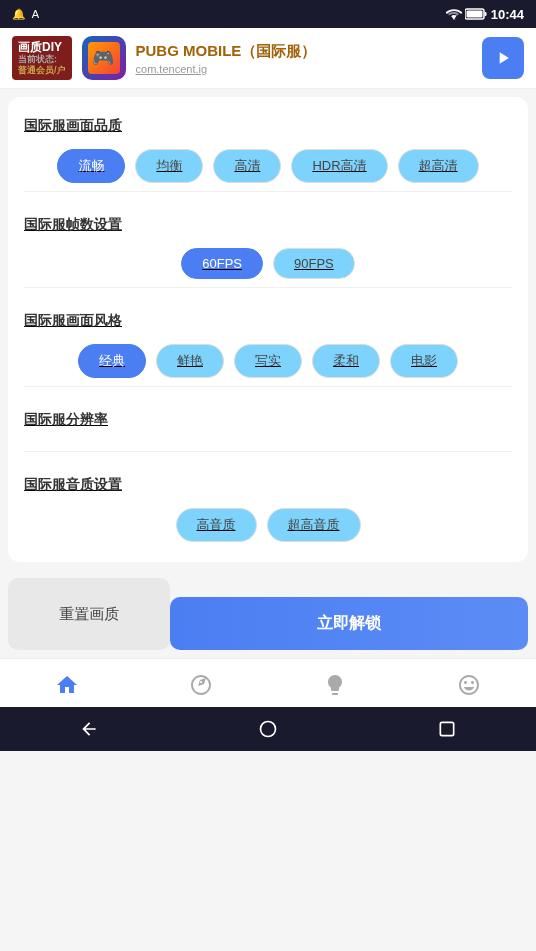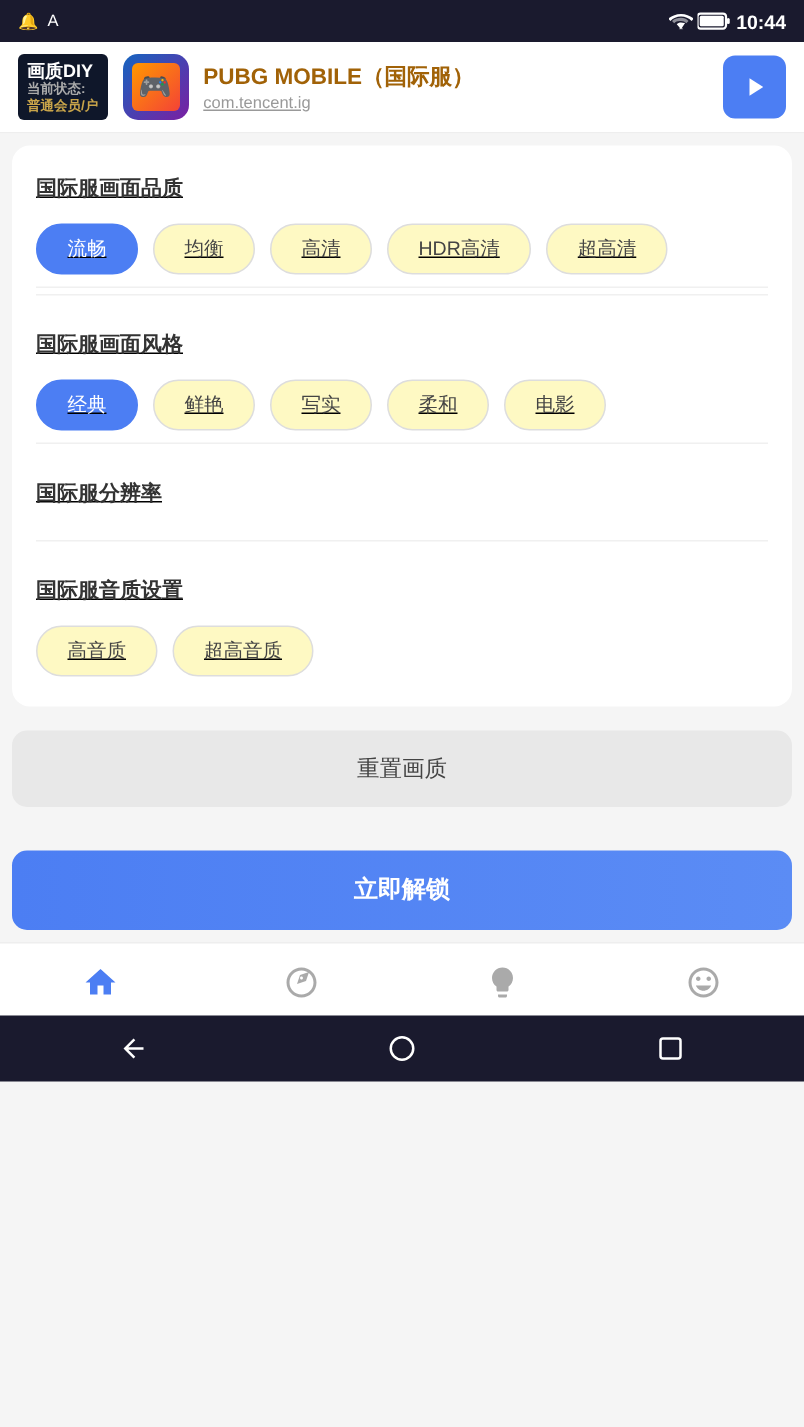--- a/index.html
+++ b/index.html
@@ -29,21 +29,21 @@
     
     .header {
       background: white;
       display: flex;
       align-items: center;
       padding: 8px 12px;
       gap: 10px;
       border-bottom: 1px solid #eee;
     }
     .header-brand {
-      background: #0f172a;
+      background: #7f1d1d;
       color: white;
       font-size: 11px;
       font-weight: bold;
       padding: 4px 6px;
       border-radius: 4px;
       line-height: 1.2;
       min-width: 52px;
     }
     .header-brand .brand-title { color: #fff; font-size: 12px; }
     .header-brand .brand-sub { color: #aaa; font-size: 9px; }
@@ -95,27 +95,28 @@
       font-size: 14px;
       font-weight: 600;
       color: #333;
       margin-bottom: 14px;
     }
 
     .option-row {
       display: flex;
       flex-wrap: wrap;
       gap: 10px;
+      justify-content: center;
     }
 
     .option-btn {
       padding: 7px 20px;
       border-radius: 20px;
       border: 1.5px solid #ddd;
-      background: #fef9c3;
+      background: #7dd3fc;
       font-size: 13px;
       color: #444;
       cursor: pointer;
       font-family: inherit;
     }
 
     .option-btn.active {
       background: #4c7ef3;
       border-color: #4c7ef3;
       color: white;
@@ -123,23 +124,21 @@
 
     .divider {
       height: 1px;
       background: #f0f0f0;
       margin: 4px 0;
     }
 
     
     .bottom-actions {
       display: flex;
-      gap: 10px;
       margin: 16px 8px 8px;
-      flex-direction: column;
     }
 
     .btn-reset {
       flex: 1;
       padding: 16px;
       background: #e8e8e8;
       border: none;
       border-radius: 10px;
       font-size: 15px;
       color: #444;
@@ -282,20 +281,27 @@
       <button class="option-btn active">流畅</button>
       <button class="option-btn">均衡</button>
       <button class="option-btn">高清</button>
       <button class="option-btn">HDR高清</button>
       <button class="option-btn">超高清</button>
     </div>
   </div>
 
   <div class="divider"></div>
 
+  <div class="section">
+    <div class="section-title">国际服帧数设置</div>
+    <div class="option-row">
+      <button class="option-btn active">60FPS</button>
+      <button class="option-btn">90FPS</button>
+    </div>
+  </div>
 
   <div class="divider"></div>
 
   <div class="section">
     <div class="section-title">国际服画面风格</div>
     <div class="option-row">
       <button class="option-btn active">经典</button>
       <button class="option-btn">鲜艳</button>
       <button class="option-btn">写实</button>
       <button class="option-btn">柔和</button>

